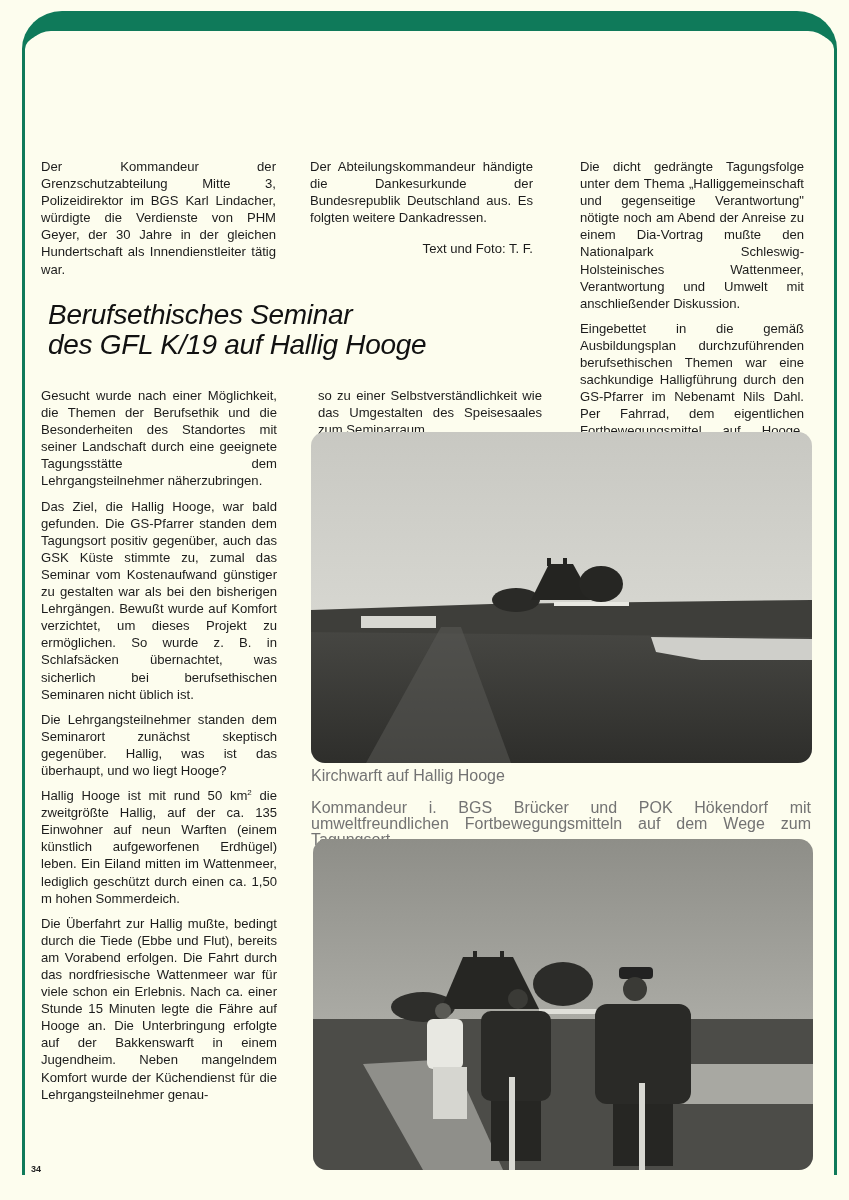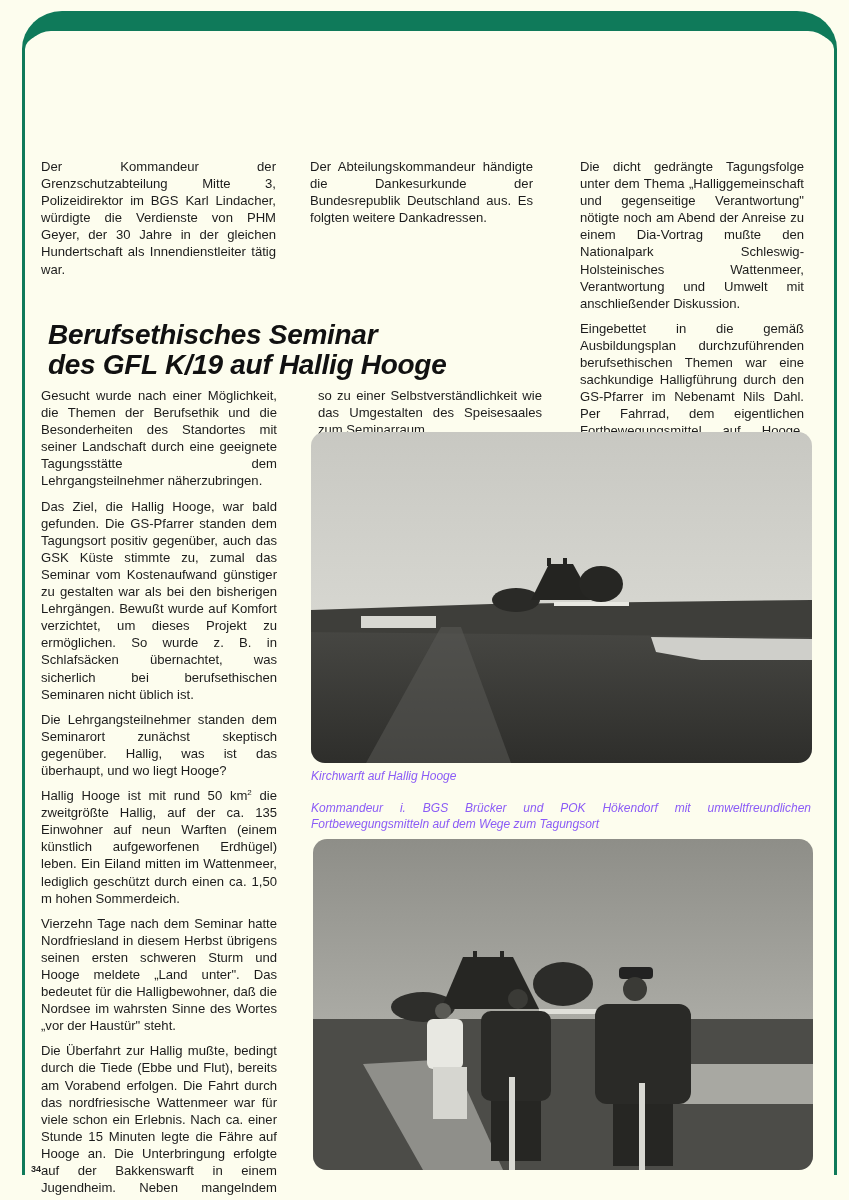--- a/index.html
+++ b/index.html
@@ -26,70 +26,69 @@
   }
   .col { position:absolute; font-size:13.1px; line-height:17.1px; text-align:justify; }
   .col p { margin:8px; }
   .col-left-top { left:33px; top:150px; width:251px; }
   .col-mid-top { left:302px; top:150px; width:239px; }
   .col-right-top { left:572px; top:150px; width:240px; }
   .credit { text-align:right; margin-top:14px !important; }
   .headline {
     position:absolute; left:48px; top:300px; width:500px;
     font-family:"Liberation Sans", sans-serif;
-    font-weight:bold; font-style:italic;
+    font-weight:normal; font-style:italic;
     font-size:28px; line-height:30px; letter-spacing:-0.3px;
     color:#111;
-    margin-top:20px;
   }
   .col-left-main { left:33px; top:379px; width:252px; }
   .col-mid-main { left:310px; top:379px; width:240px; }
   .photo {
     position:absolute; border-radius:14px; overflow:hidden;
   }
   .photo1 { left:311px; top:432px; width:501px; height:331px; }
   .photo2 { left:313px; top:839px; width:500px; height:331px; }
-  .caption { position:absolute; font-style:italic; font-size:12px; line-height:16px; color:#8b5cf6; }
+  .caption { position:absolute; font-size:16px; line-height:16px; color:#737373; }
   .caption1 { left:311px; top:768px; width:500px; }
   .caption2 { left:311px; top:800px; width:500px; text-align:justify; }
   .page-number {
     position:absolute; left:31px; top:1164px; font-size:9px; font-weight:bold; color:#222;
   }
   sup { font-size:8px; line-height:0; }
 </style>
 </head>
 <body>
 
 <div class="frame"></div>
 <div class="frame-inner-mask"></div>
 
 <div class="col col-left-top">
   <p>Der Kommandeur der Grenzschutzabteilung Mitte 3, Polizeidirektor im BGS Karl Lindacher, würdigte die Verdienste von PHM Geyer, der 30 Jahre in der gleichen Hundertschaft als Innendienstleiter tätig war.</p>
 </div>
 
 <div class="col col-mid-top">
   <p>Der Abteilungskommandeur händigte die Dankesurkunde der Bundesrepublik Deutschland aus. Es folgten weitere Dankadressen.</p>
+  <p class="credit">Text und Foto: T. F.</p>
 </div>
 
 <div class="col col-right-top">
   <p>Die dicht gedrängte Tagungsfolge unter dem Thema „Halliggemeinschaft und gegenseitige Verantwortung" nötigte noch am Abend der Anreise zu einem Dia-Vortrag mußte den Nationalpark Schleswig-Holsteinisches Wattenmeer, Verantwortung und Umwelt mit anschließender Diskussion.</p>
   <p>Eingebettet in die gemäß Ausbildungsplan durchzuführenden berufsethischen Themen war eine sachkundige Halligführung durch den GS-Pfarrer im Nebenamt Nils Dahl. Per Fahrrad, dem eigentlichen Fortbewegungsmittel auf Hooge, besichtigte man den Königspesel (Pesel: friesischer Ausdruck für gute Stube) und informierte sich in der Schutzstation Wattenmeer über die Nordseeverschmutzung und das Robbensterben.</p>
 </div>
 
 <div class="headline">
   <div>Berufsethisches Seminar</div>
   <div>des GFL K/19 auf Hallig Hooge</div>
 </div>
 
 <div class="col col-left-main">
   <p>Gesucht wurde nach einer Möglichkeit, die Themen der Berufsethik und die Besonderheiten des Standortes mit seiner Landschaft durch eine geeignete Tagungsstätte dem Lehrgangsteilnehmer näherzubringen.</p>
   <p>Das Ziel, die Hallig Hooge, war bald gefunden. Die GS-Pfarrer standen dem Tagungsort positiv gegenüber, auch das GSK Küste stimmte zu, zumal das Seminar vom Kostenaufwand günstiger zu gestalten war als bei den bisherigen Lehrgängen. Bewußt wurde auf Komfort verzichtet, um dieses Projekt zu ermöglichen. So wurde z. B. in Schlafsäcken übernachtet, was sicherlich bei berufsethischen Seminaren nicht üblich ist.</p>
   <p>Die Lehrgangsteilnehmer standen dem Seminarort zunächst skeptisch gegenüber. Hallig, was ist das überhaupt, und wo liegt Hooge?</p>
   <p><span>Hallig Hooge ist mit rund 50 km</span><sup>2</sup><span> die zweitgrößte Hallig, auf der ca. 135 Einwohner auf neun Warften (einem künstlich aufgeworfenen Erdhügel) leben. Ein Eiland mitten im Wattenmeer, lediglich geschützt durch einen ca. 1,50 m hohen Sommerdeich.</span></p>
-  <p>Vierzehn Tage nach dem Seminar hatte Nordfriesland in diesem Herbst übrigens seinen ersten schweren Sturm und Hooge meldete „Land unter". Das bedeutet für die Halligbewohner, daß die Nordsee im wahrsten Sinne des Wortes „vor der Haustür" steht.</p>
   <p>Die Überfahrt zur Hallig mußte, bedingt durch die Tiede (Ebbe und Flut), bereits am Vorabend erfolgen. Die Fahrt durch das nordfriesische Wattenmeer war für viele schon ein Erlebnis. Nach ca. einer Stunde 15 Minuten legte die Fähre auf Hooge an. Die Unterbringung erfolgte auf der Bakkenswarft in einem Jugendheim. Neben mangelndem Komfort wurde der Küchendienst für die Lehrgangsteilnehmer genau-</p>
 </div>
 
 <div class="col col-mid-main">
   <p>so zu einer Selbstverständlichkeit wie das Umgestalten des Speisesaales zum Seminarraum.</p>
 </div>
 
 <div class="photo photo1">
   <svg width="501" height="331" viewBox="0 0 501 331">
     <defs>

